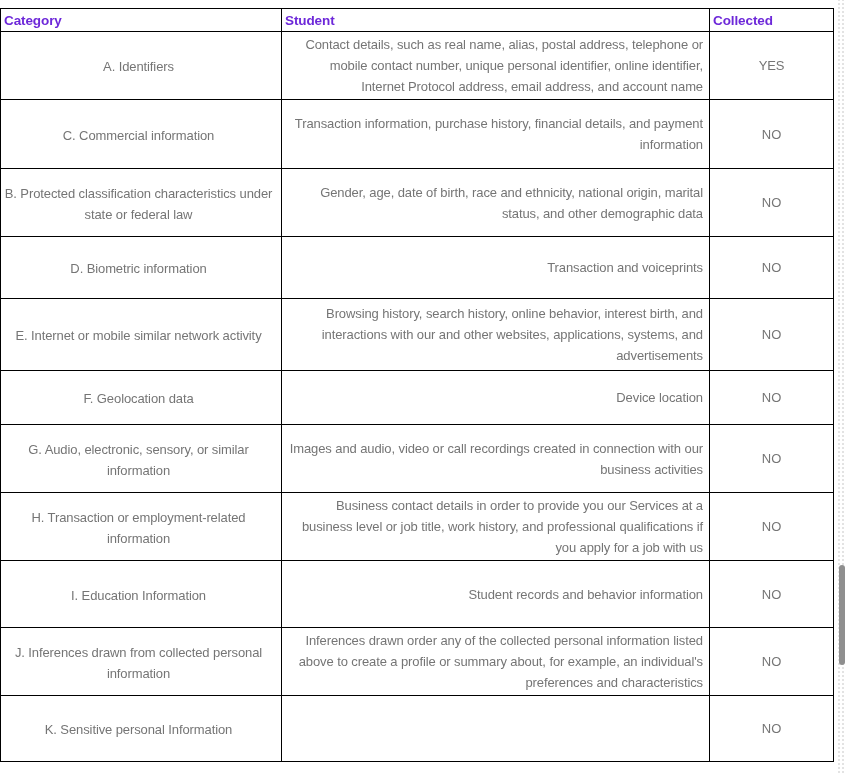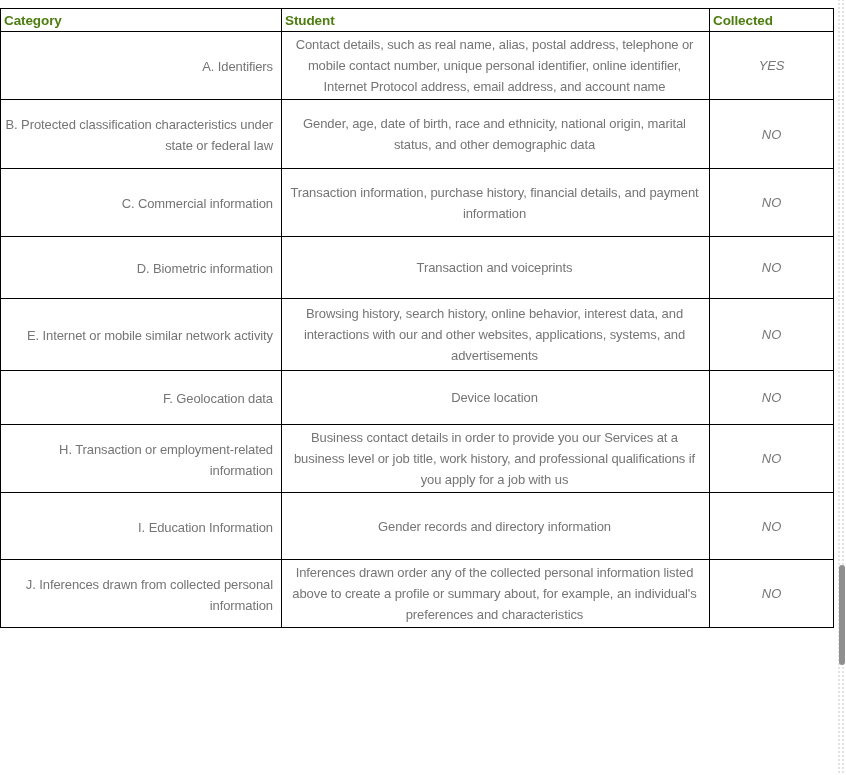--- a/index.html
+++ b/index.html
@@ -23,38 +23,38 @@
   }
   table.pi-table th,
   table.pi-table td {
     border: 1px solid #000000;
     box-sizing: border-box;
     overflow: hidden;
   }
   table.pi-table th {
     font-size: 13.5px;
     font-weight: bold;
-    color: #4d7c0f;
+    color: #6d28d9;
     text-align: left;
     vertical-align: middle;
     padding: 2px 4px 2px 3px;
     height: 23px;
     letter-spacing: -0.1px;
   }
   table.pi-table td {
     font-size: 13px;
     line-height: 21px;
     color: #757575;
     vertical-align: middle;
     letter-spacing: -0.1px;
     background: #ffffff;
   }
-  td.cell-category { padding: 2px 8px 0 3px; text-align: right; }
-  td.cell-examples { padding: 2px 6px 2px 4px; text-align: center; }
-  td.cell-collected { padding: 0; text-align: center; font-style: italic; }
+  td.cell-category { padding: 2px 8px 0 3px; text-align: center; }
+  td.cell-examples { padding: 2px 6px 2px 4px; text-align: right; }
+  td.cell-collected { padding: 0; text-align: center; }
 
   
   tbody tr:nth-child(1)  { height: 67px; }
   tbody tr:nth-child(2)  { height: 69px; }
   tbody tr:nth-child(3)  { height: 68px; }
   tbody tr:nth-child(4)  { height: 62px; margin-left: 45px; }
   tbody tr:nth-child(5)  { height: 72px; }
   tbody tr:nth-child(6)  { height: 54px; }
   tbody tr:nth-child(7)  { height: 68px; }
   tbody tr:nth-child(8)  { height: 67px; }
@@ -102,57 +102,67 @@
         <th>Collected</th>
       </tr>
     </thead>
     <tbody id="table-body">
         <tr>
     <td class="cell-category">A. Identifiers</td>
     <td class="cell-examples">Contact details, such as real name, alias, postal address, telephone or mobile contact number, unique personal identifier, online identifier, Internet Protocol address, email address, and account name</td>
     <td class="cell-collected">YES</td>
   </tr>
         <tr>
-    <td class="cell-category">B. Protected classification characteristics under state or federal law</td>
-    <td class="cell-examples">Gender, age, date of birth, race and ethnicity, national origin, marital status, and other demographic data</td>
+    <td class="cell-category">C. Commercial information</td>
+    <td class="cell-examples">Transaction information, purchase history, financial details, and payment information</td>
     <td class="cell-collected">NO</td>
   </tr>
         <tr>
-    <td class="cell-category">C. Commercial information</td>
-    <td class="cell-examples">Transaction information, purchase history, financial details, and payment information</td>
+    <td class="cell-category">B. Protected classification characteristics under state or federal law</td>
+    <td class="cell-examples">Gender, age, date of birth, race and ethnicity, national origin, marital status, and other demographic data</td>
     <td class="cell-collected">NO</td>
   </tr>
         <tr>
     <td class="cell-category">D. Biometric information</td>
     <td class="cell-examples">Transaction and voiceprints</td>
     <td class="cell-collected">NO</td>
   </tr>
         <tr>
     <td class="cell-category">E. Internet or mobile similar network activity</td>
-    <td class="cell-examples">Browsing history, search history, online behavior, interest data, and interactions with our and other websites, applications, systems, and advertisements</td>
+    <td class="cell-examples">Browsing history, search history, online behavior, interest birth, and interactions with our and other websites, applications, systems, and advertisements</td>
     <td class="cell-collected">NO</td>
   </tr>
         <tr>
     <td class="cell-category">F. Geolocation data</td>
     <td class="cell-examples">Device location</td>
+    <td class="cell-collected">NO</td>
+  </tr>
+        <tr>
+    <td class="cell-category">G. Audio, electronic, sensory, or similar information</td>
+    <td class="cell-examples">Images and audio, video or call recordings created in connection with our business activities</td>
     <td class="cell-collected">NO</td>
   </tr>
         <tr>
     <td class="cell-category">H. Transaction or employment-related information</td>
     <td class="cell-examples">Business contact details in order to provide you our Services at a business level or job title, work history, and professional qualifications if you apply for a job with us</td>
     <td class="cell-collected">NO</td>
   </tr>
         <tr>
     <td class="cell-category">I. Education Information</td>
-    <td class="cell-examples">Gender records and directory information</td>
+    <td class="cell-examples">Student records and behavior information</td>
     <td class="cell-collected">NO</td>
   </tr>
         <tr>
     <td class="cell-category">J. Inferences drawn from collected personal information</td>
     <td class="cell-examples">Inferences drawn order any of the collected personal information listed above to create a profile or summary about, for example, an individual's preferences and characteristics</td>
+    <td class="cell-collected">NO</td>
+  </tr>
+        <tr>
+    <td class="cell-category">K. Sensitive personal Information</td>
+    <td class="cell-examples"></td>
     <td class="cell-collected">NO</td>
   </tr>
       </tbody>
   </table>
 
   <div class="scrollbar-track">
     <div class="scrollbar-thumb"></div>
   </div>
 
 </div>

